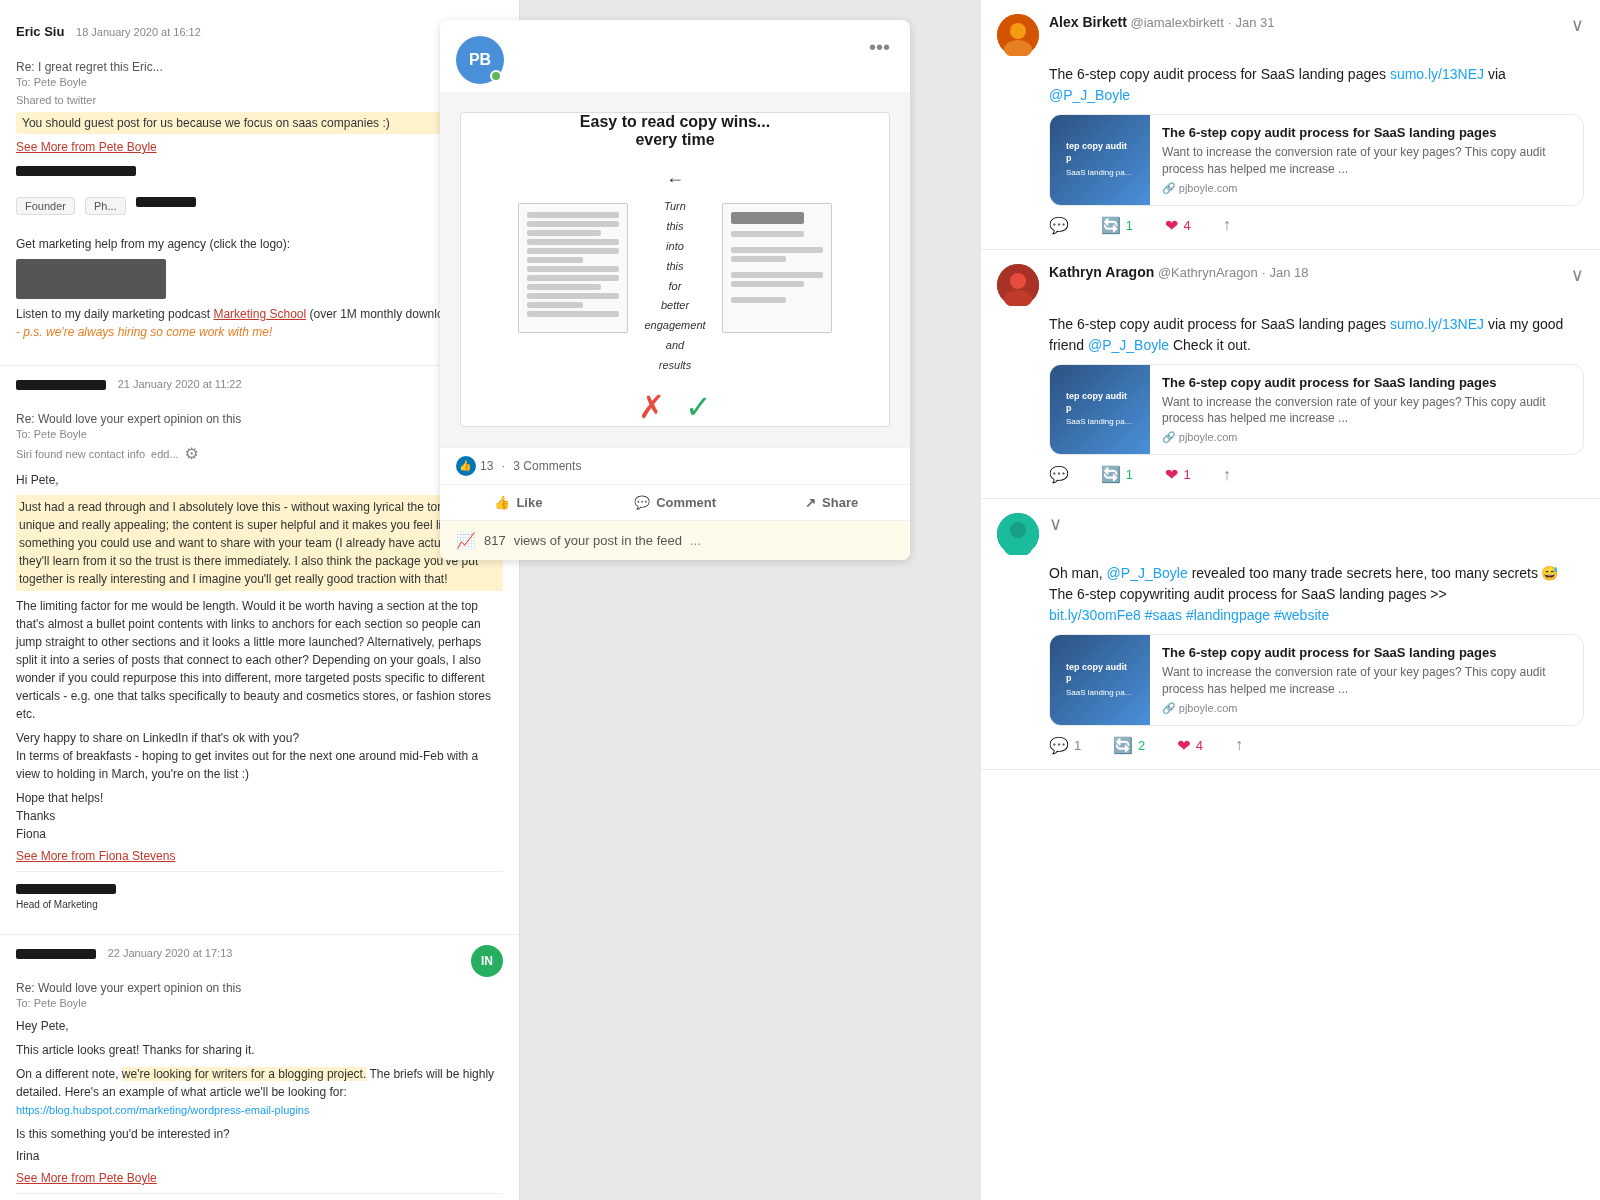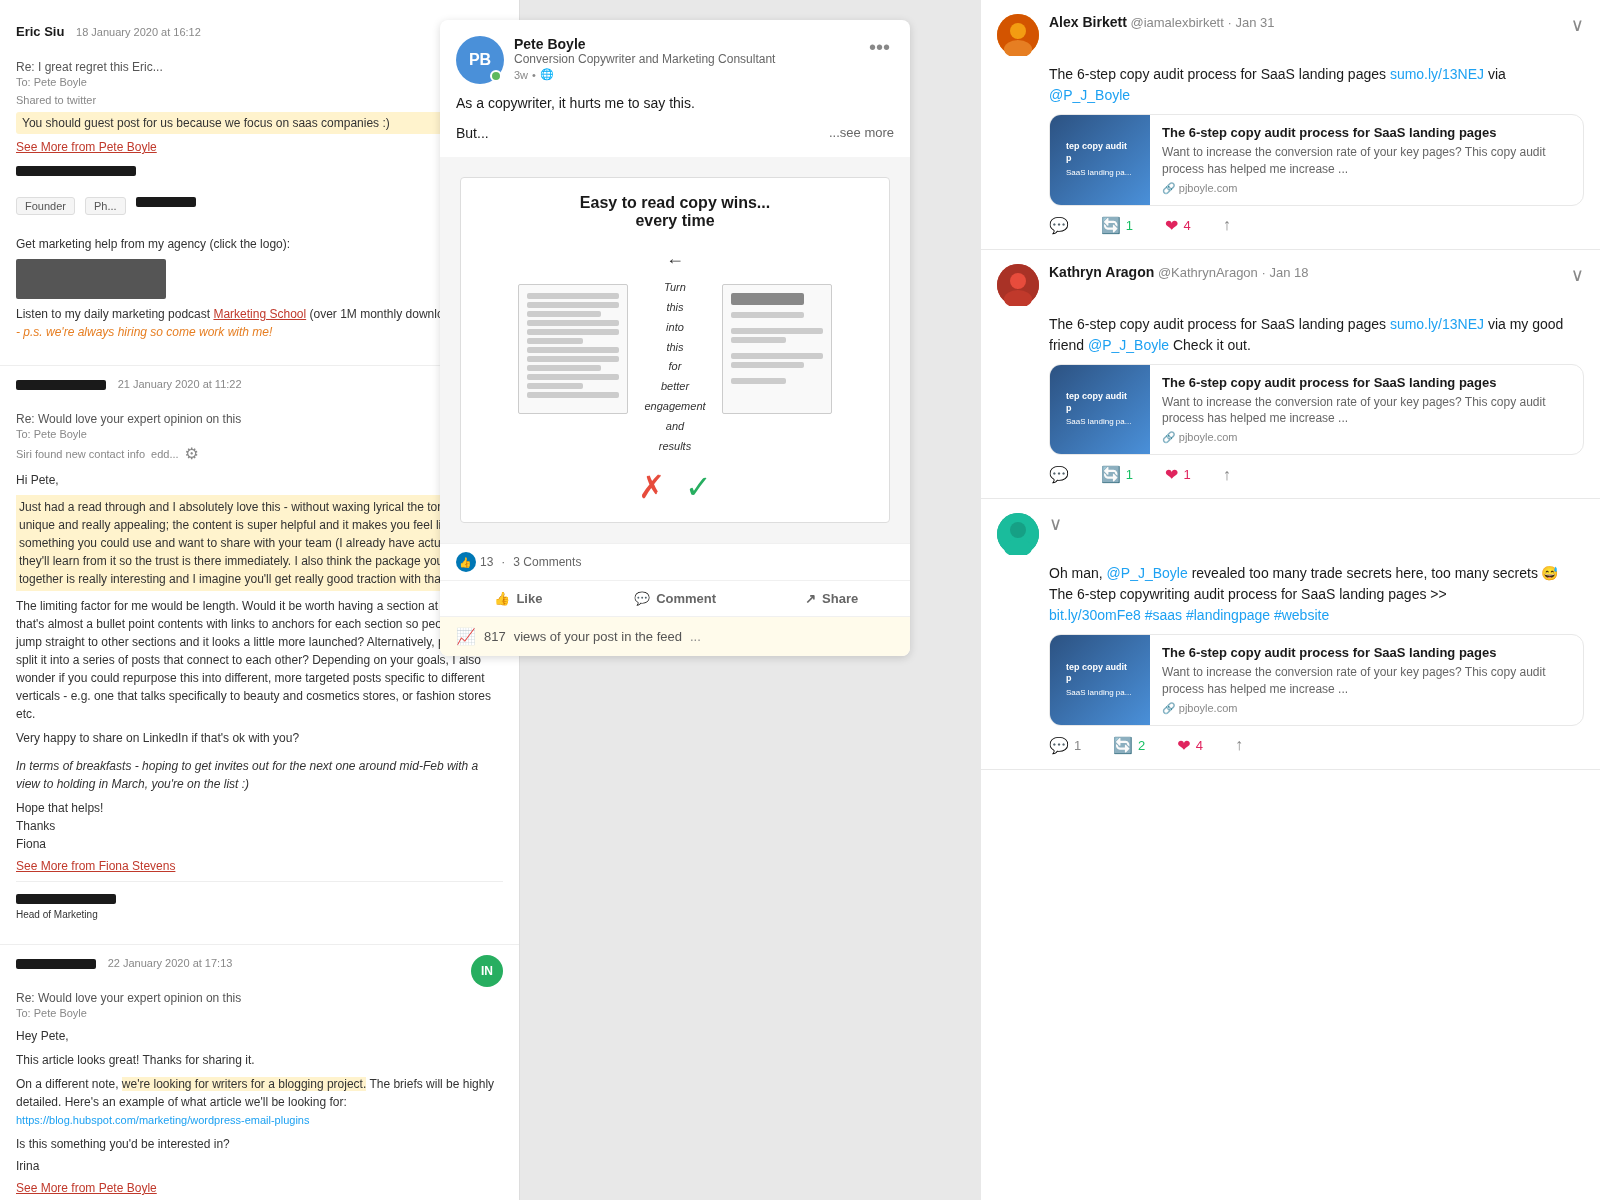--- a/index.html
+++ b/index.html
@@ -213,21 +213,20 @@
       width: 100%;
       background: #f5f5f5;
       padding: 20px;
       text-align: center;
     }
 
     .post-image-inner {
       background: #fff;
       border: 1px solid #ddd;
       border-radius: 4px;
-      padding: 16px;
     }
 
     .post-image-title {
       font-size: 16px;
       font-weight: 700;
       color: #1a1a1a;
       margin-bottom: 12px;
       text-align: center;
     }
 
@@ -548,21 +547,21 @@
     <div style="display:flex; align-items:center; gap:6px; margin: 4px 0; font-size:11px; color:#888;">
       <span>Siri found new contact info</span>
       <span>edd...</span>
       <span style="font-size:16px; color:#888;">⚙</span>
     </div>
     <div class="email-body">
       <p>Hi Pete,</p>
       <p style="margin-top:6px; background:#fff3cd; padding:3px;">Just had a read through and I absolutely love this - without waxing lyrical the tone is unique and really appealing; the content is super helpful and it makes you feel like something you could use and want to share with your team (I already have actually...) as they'll learn from it so the trust is there immediately. I also think the package you've put together is really interesting and I imagine you'll get really good traction with that!</p>
       <p style="margin-top:6px;">The limiting factor for me would be length. Would it be worth having a section at the top that's almost a bullet point contents with links to anchors for each section so people can jump straight to other sections and it looks a little more launched? Alternatively, perhaps split it into a series of posts that connect to each other? Depending on your goals, I also wonder if you could repurpose this into different, more targeted posts specific to different verticals - e.g. one that talks specifically to beauty and cosmetics stores, or fashion stores etc.</p>
       <p style="margin-top:6px;">Very happy to share on LinkedIn if that's ok with you?</p>
-      <p style="margin-top:10px;font-style:italic;">In terms of breakfasts - hoping to get invites out for the next one around mid-Feb with a view to holding in March, you're on the list :)</p>
+      <p style="margin-top:0;">In terms of breakfasts - hoping to get invites out for the next one around mid-Feb with a view to holding in March, you're on the list :)</p>
       <p style="margin-top:6px;">Hope that helps!<br>Thanks<br>Fiona</p>
     </div>
     <a class="see-more">See More from Fiona Stevens</a>
     <div style="margin-top:8px;">
       <hr class="section-divider">
       <span class="redacted-bar" style="width:100px;"></span>
       <div style="font-size:10px; margin-top:4px;">Head of Marketing</div>
     </div>
   </div>
 
@@ -606,39 +605,23 @@
 
   </div>
 </div>
 
 <div class="linkedin-post">
   <div class="post-header">
     <div class="post-avatar">
       PB
       <div class="post-avatar-online"></div>
     </div>
-    <div class="post-author-info">
-      <div class="post-author-name">Pete Boyle</div>
-      <div class="post-author-title">Conversion Copywriter and Marketing Consultant</div>
-      <div class="post-meta">
-        <span>3w</span>
-        <span>•</span>
-        <span>🌐</span>
-      </div>
-    </div>
     <div class="post-more">•••</div>
   </div>
 
-  <div class="post-content">
-    <div>As a copywriter, it hurts me to say this.</div>
-    <div style="margin-top:8px; display:flex; justify-content:space-between; align-items:center;">
-      <span>But...</span>
-      <a style="color:#666; font-size:13px; cursor:pointer;">...see more</a>
-    </div>
-  </div>
 
   <div class="post-image">
     <div class="post-image-inner">
       <div class="post-image-title">
         <span>Easy to read copy wins...</span><br>
         <span>every time</span>
       </div>
       <div class="post-image-content">
 
         <div style="width:110px; min-height:130px; background:#f9f9f9; border:1px solid #ccc; border-radius:2px; padding:8px;">

